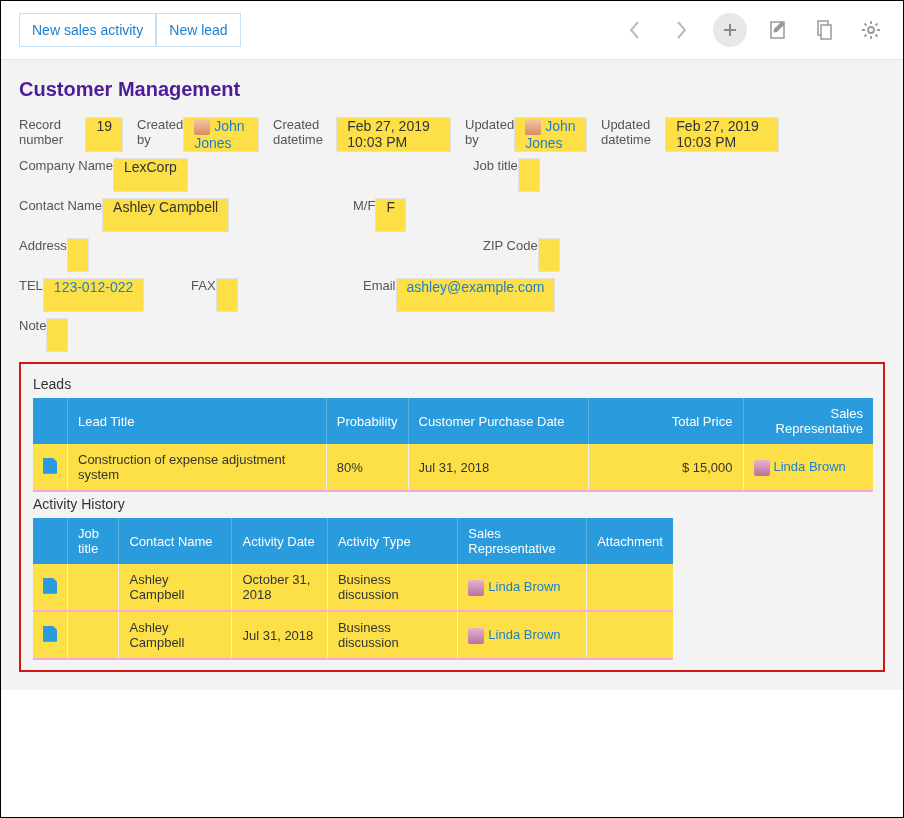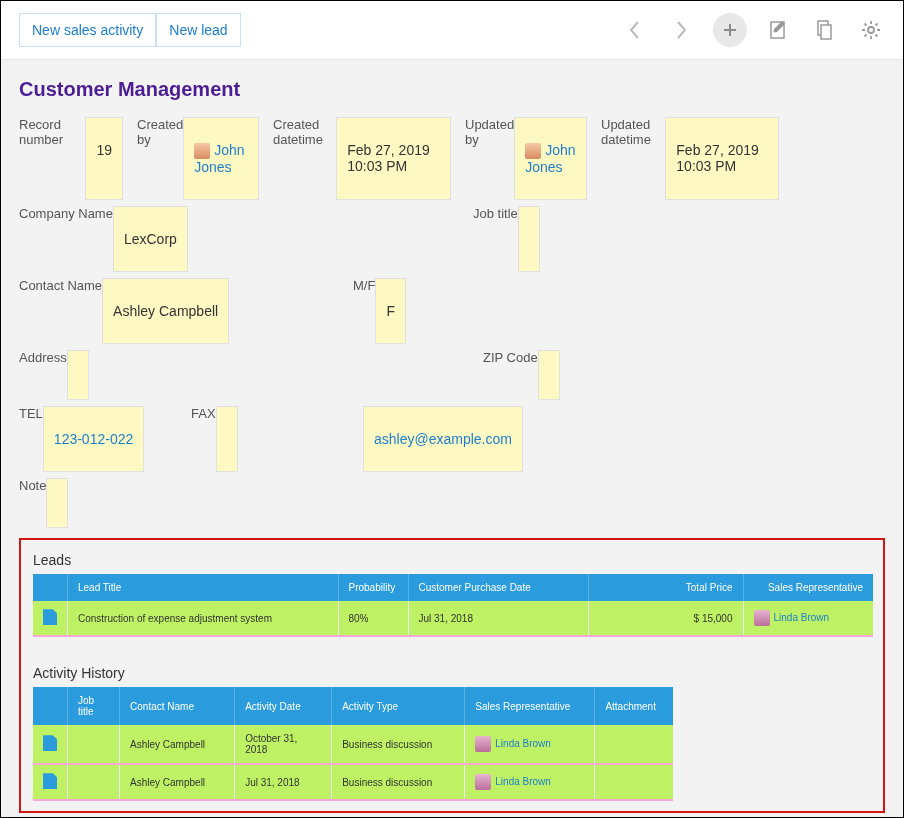--- a/index.html
+++ b/index.html
@@ -62,23 +62,23 @@
     display: flex;
     flex-direction: row;
     margin-bottom: 8px;
   }
   .label {
     font-size: 13px;
     color: #555;
     margin-bottom: 4px;
   }
   .value-box {
-    background: #fef9c3;
+    background: #fde047;
     border: 1px solid #e0e0e0;
-    padding: 24px 10px;
+    padding: 0 10px;
     font-size: 14px;
     color: #333;
     min-height: 34px;
   }
   .link { color: #1d7fce; }
   .avatar {
     display: inline-block;
     width: 16px; height: 16px;
     border-radius: 2px;
     background: linear-gradient(#f7c8a8, #d88b60);
@@ -102,22 +102,22 @@
     margin-top: 10px;
   }
   .section-label {
     font-size: 14px;
     color: #333;
     margin: 4px 0 6px 0;
   }
   table {
     border-collapse: collapse;
     width: 100%;
-    background: #bef264;
-    font-size: 10px;
+    background: #fde047;
+    font-size: 13px;
   }
   th {
     background: #2a9bdc;
     color: #fff;
     font-weight: 500;
     text-align: left;
     padding: 8px 10px;
     border-right: 1px solid #5ab2e3;
   }
   th:last-child { border-right: none; }
@@ -243,20 +243,21 @@
   <div class="row">
     <div class="field" style="width:158px">
       <div class="label">TEL</div>
       <div class="value-box link">123-012-022</div>
     </div>
     <div class="field" style="width:158px">
       <div class="label">FAX</div>
       <div class="value-box"></div>
     </div>
     <div class="field" style="width:300px">
+      <div class="label">Email</div>
       <div class="value-box link">ashley@example.com</div>
     </div>
   </div>
 
   <div class="field" style="width:636px">
     <div class="label">Note</div>
     <div class="value-box"></div>
   </div>
 
   <div class="highlight-section">
@@ -278,21 +279,21 @@
           <td><span class="doc-icon"></span></td>
           <td>Construction of expense adjustment system</td>
           <td>80%</td>
           <td>Jul 31, 2018</td>
           <td class="right">$ 15,000</td>
           <td><span class="avatar2"></span><span class="link">Linda Brown</span></td>
         </tr>
       </tbody>
     </table>
 
-    <div class="section-label" style="margin-top:28px">Activity History</div>
+    <div class="section-label" style="margin-top:4px">Activity History</div>
     <table class="activity-table">
       <thead>
         <tr>
           <th style="width:26px"></th>
           <th style="width:52px">Job title</th>
           <th style="width:115px">Contact Name</th>
           <th style="width:97px">Activity Date</th>
           <th style="width:133px">Activity Type</th>
           <th style="width:130px">Sales Representative</th>
           <th style="width:78px">Attachment</th>

